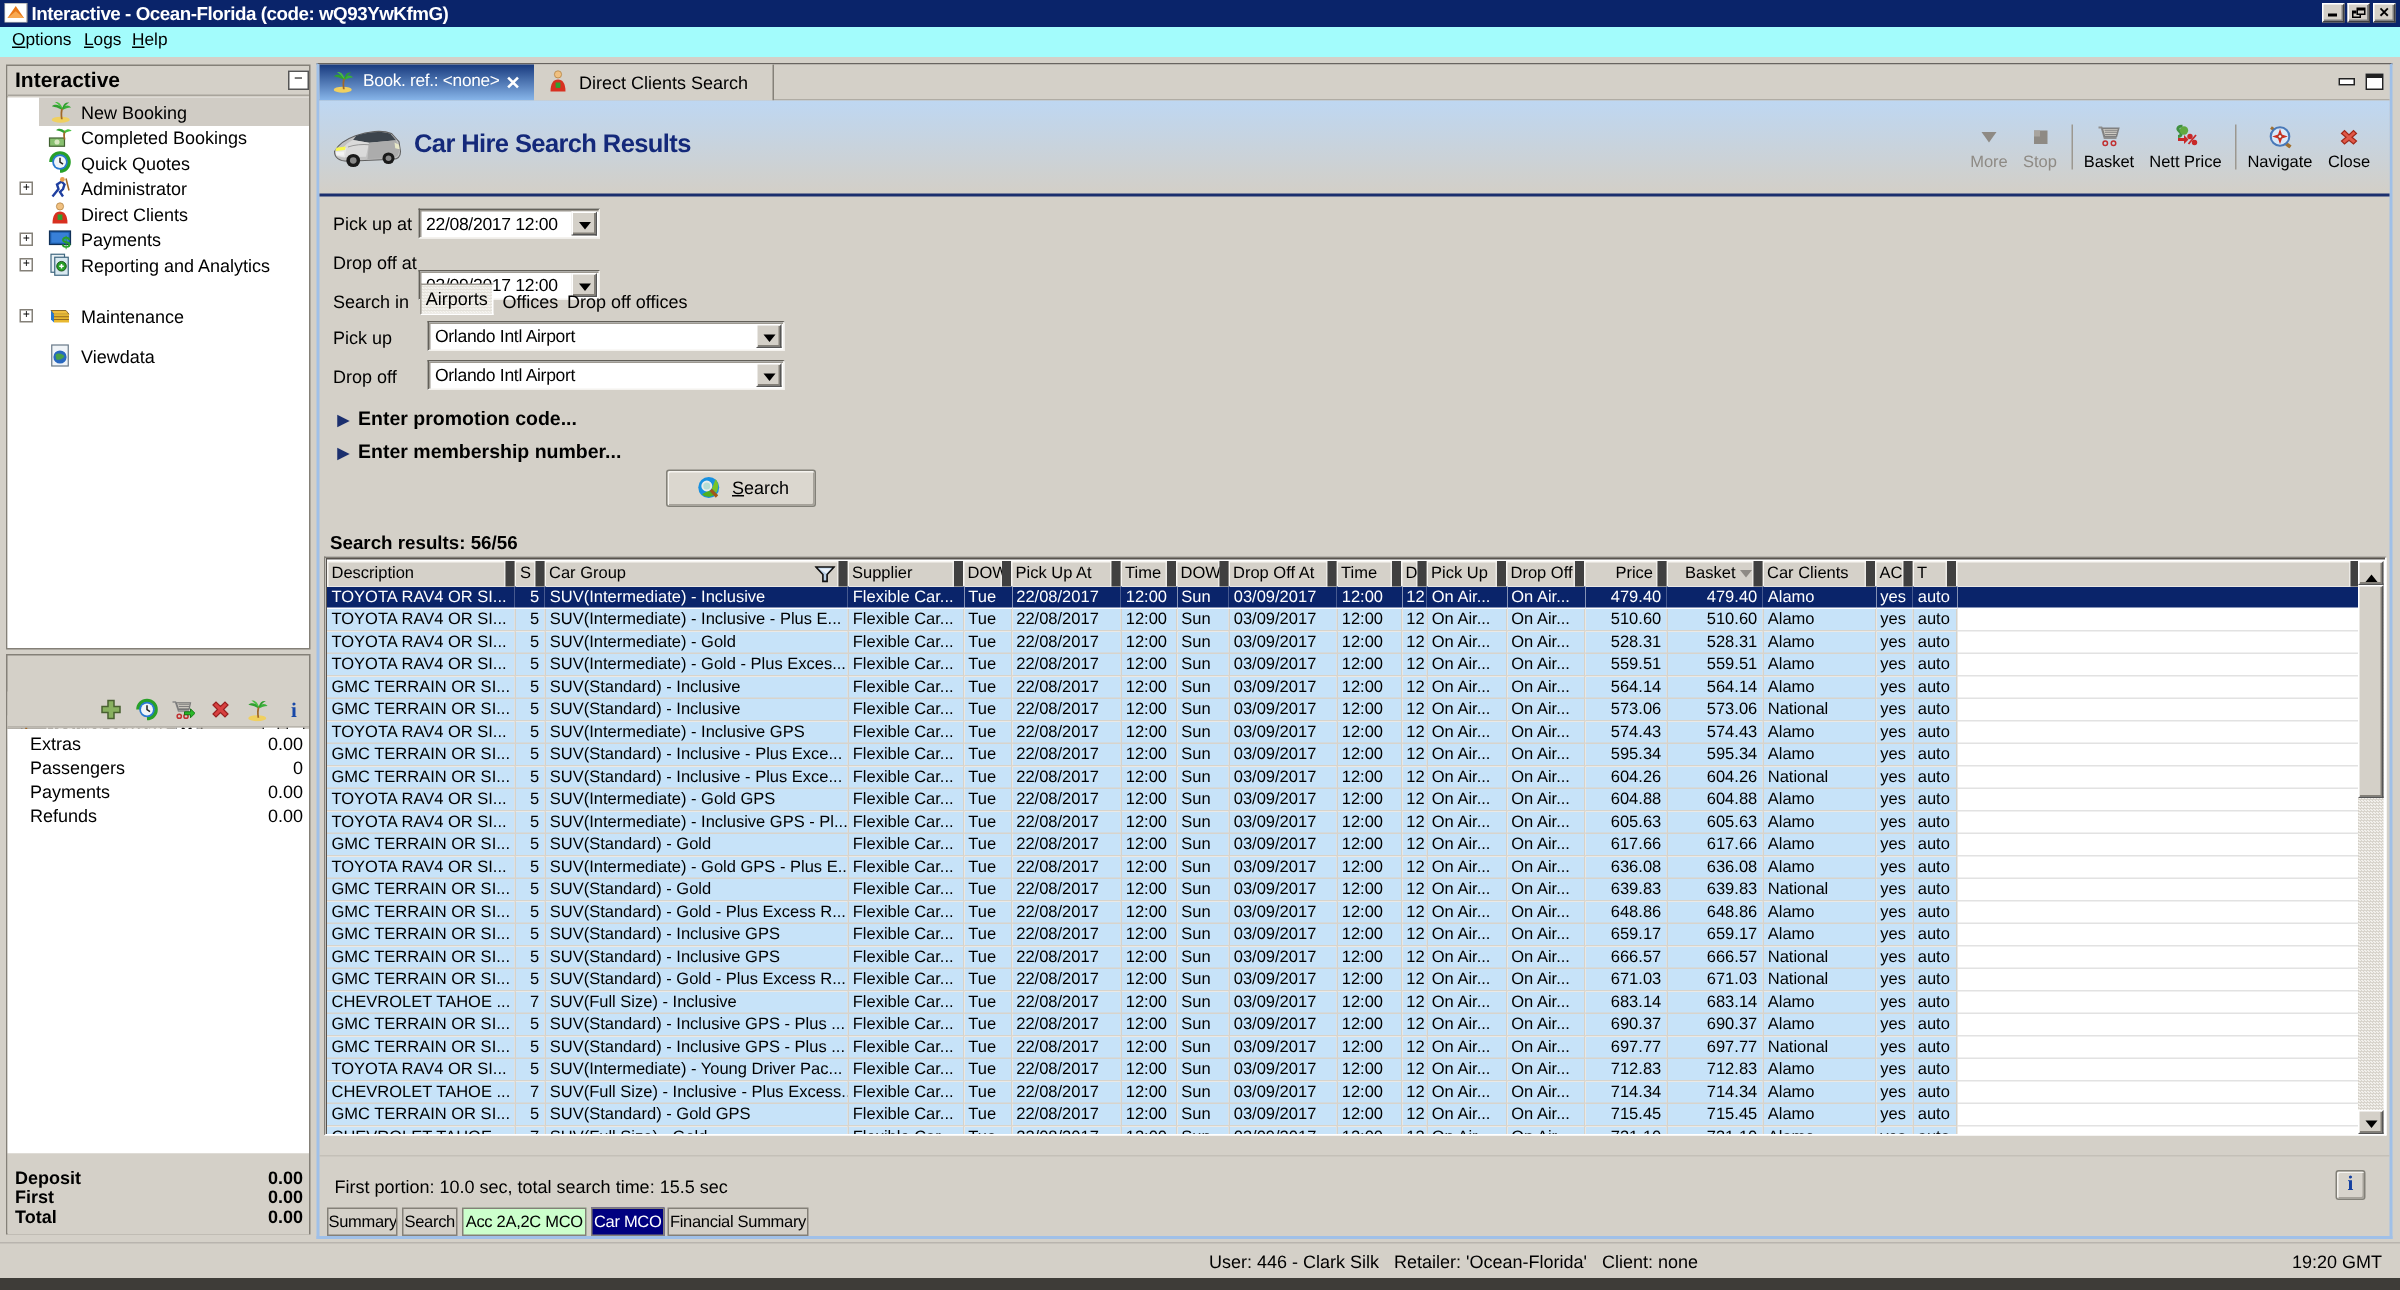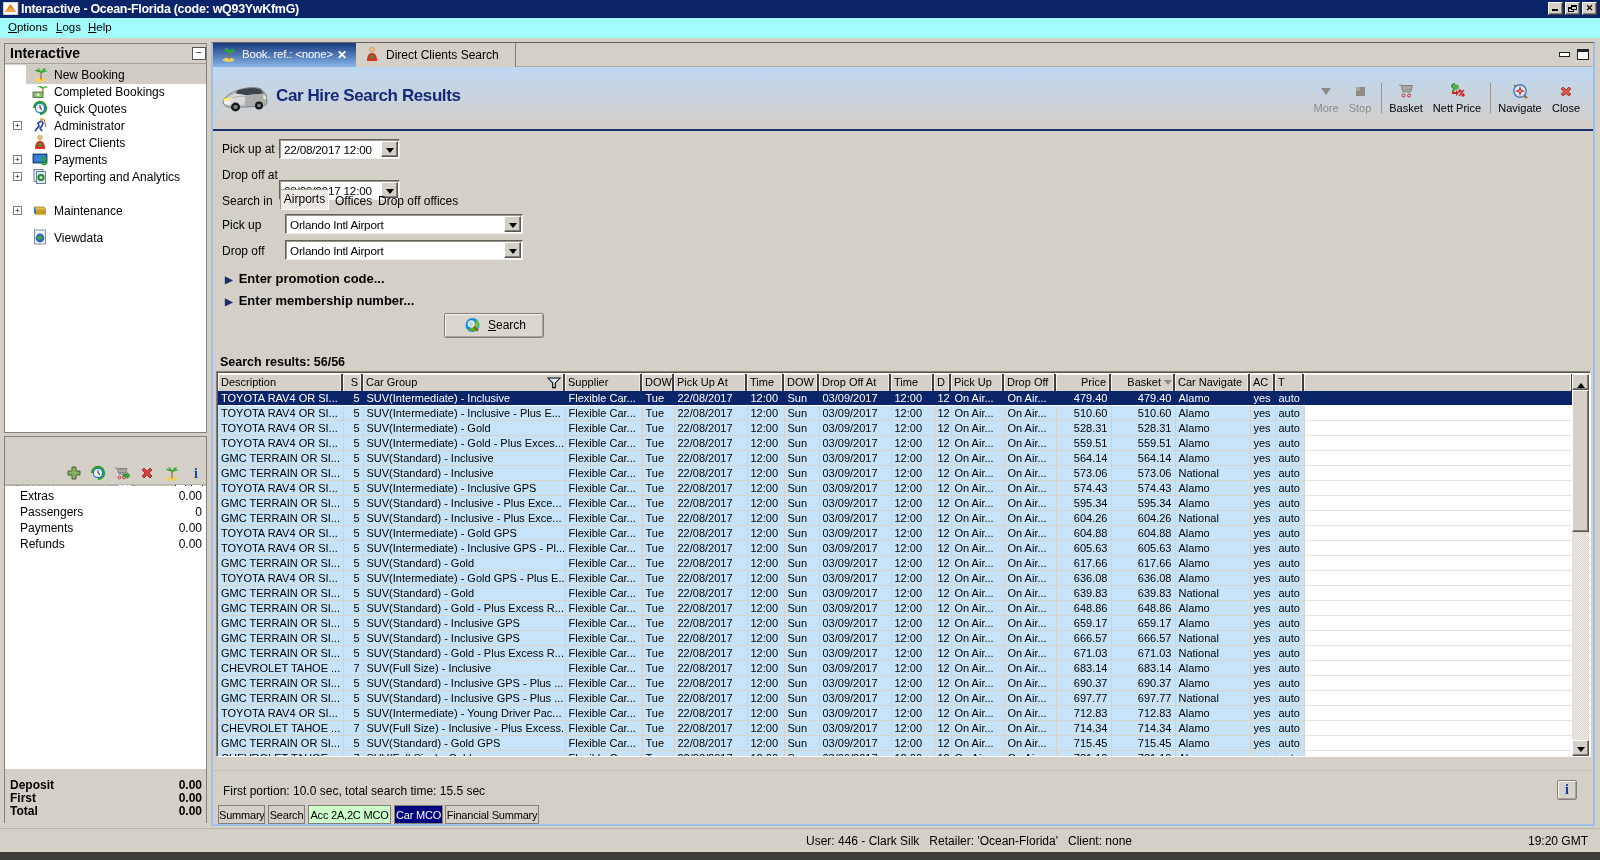--- a/index.html
+++ b/index.html
@@ -69,21 +69,21 @@
 .restitle { left:7px; top:312px; font-weight:bold; font-size:12.5px; }
 .tbl { left:3px; top:328px; width:1375px; height:386px; border:1px solid #848078; border-bottom-color:#fff; border-right-color:#fff; background:#fff; box-shadow:inset 1px 1px 0 #57534E; overflow:hidden; }
 table.grid { border-collapse:collapse; table-layout:fixed; width:1355px; position:absolute; left:1px; top:1px; }
 table.grid td { font-size:11px; padding:0 3px; white-space:nowrap; overflow:hidden; border-right:1px solid #D6D2CA; height:14px; line-height:14px; }
 table.grid tr { background:#C7E3F9; } table.grid td.fill { background:#fff; border-bottom-color:#E2E2E2; border-right:none; } table.grid tr.hsel td.fill { background:#0A246A; }
 table.grid tr.hsel { background:#0A246A; color:#fff; }
 table.grid tr.hsel td { border-right-color:#0A246A; border-bottom:1px solid #fff; }
 table.grid tr td { border-bottom:1px solid #D8D4CC; }
 td.r { text-align:right; }
 .ghead { position:absolute; left:1px; top:2px; width:1355px; height:17px; background:#D5D1C9; }
-.gh { position:absolute; top:0; height:17px; font-size:11px; line-height:16px; padding:0 3px; border-right:2px solid #404040; box-shadow:inset 1px 1px 0 #F8F6F2, inset -1px 0 0 #ECEAE6; white-space:nowrap; overflow:hidden; }
+.gh { position:absolute; top:0; height:17px; font-size:11px; line-height:16px; padding:0 3px; border-right:6px solid #404040; box-shadow:inset 1px 1px 0 #F8F6F2, inset -1px 0 0 #ECEAE6; white-space:nowrap; overflow:hidden; }
 .gh.r { text-align:right; }
 
 .vscroll { position:absolute; right:1px; top:2px; width:17px; height:382px; background:#ECEAE6; background-image:repeating-conic-gradient(#F2F0EC 0 25%, #D8D4CC 0 50%); background-size:2px 2px; }
 .sbtn { position:absolute; left:0; width:17px; height:16px; background:#D4D0C8; border:1px solid #fff; border-right-color:#555; border-bottom-color:#555; box-shadow:inset -1px -1px 0 #848078; }
 .sthumb { position:absolute; left:0; top:16px; width:17px; height:142px; background:#D4D0C8; border:1px solid #fff; border-right-color:#555; border-bottom-color:#555; box-shadow:inset -1px -1px 0 #848078; }
 .arrglyph { position:absolute; left:4px; width:0; height:0; border:4px solid transparent; }
 
 .statline { left:0px; top:727px; width:1380px; height:35px; border-top:1px solid #C4C0B8; }
 .stattxt { left:10px; top:13px; font-size:12px; }
 .ibtn { right:16px; top:9px; position:absolute; width:20px; height:20px; background:#D7D3CB; border:1px solid #828078; border-radius:2px; box-shadow:inset 1px 1px 0 #F6F4F0, inset -1px -1px 0 #A6A29A; color:#1540A0; font-weight:bold; font-family:"Liberation Serif",serif; text-align:center; line-height:18px; font-size:14px; }
@@ -436,21 +436,21 @@
 <div class="gh" style="left:456px;width:73px;">Pick Up At</div>
 <div class="gh" style="left:529px;width:37px;">Time</div>
 <div class="gh" style="left:566px;width:35px;">DOW</div>
 <div class="gh" style="left:601px;width:72px;">Drop Off At</div>
 <div class="gh" style="left:673px;width:43px;">Time</div>
 <div class="gh" style="left:716px;width:17px;">D</div>
 <div class="gh" style="left:733px;width:53px;">Pick Up</div>
 <div class="gh" style="left:786px;width:52px;">Drop Off</div>
 <div class="gh r" style="left:838px;width:55px;">Price</div>
 <div class="gh r" style="left:893px;width:64px;padding-right:12px;">Basket<span style="position:absolute;right:1px;top:6px;border:4px solid transparent;border-top:5px solid #8E8A84;"></span></div>
-<div class="gh" style="left:957px;width:75px;">Car Navigate</div>
+<div class="gh" style="left:957px;width:75px;">Car Clients</div>
 <div class="gh" style="left:1032px;width:25px;">AC</div>
 <div class="gh" style="left:1057px;width:29px;">T</div>
 <div class="gh" style="left:1086px;width:269px;"></div>
 </div>
 <table class="grid" style="top:19px;">
         <colgroup>
 <col style="width:125px">
 <col style="width:20px">
 <col style="width:202px">
 <col style="width:77px">

